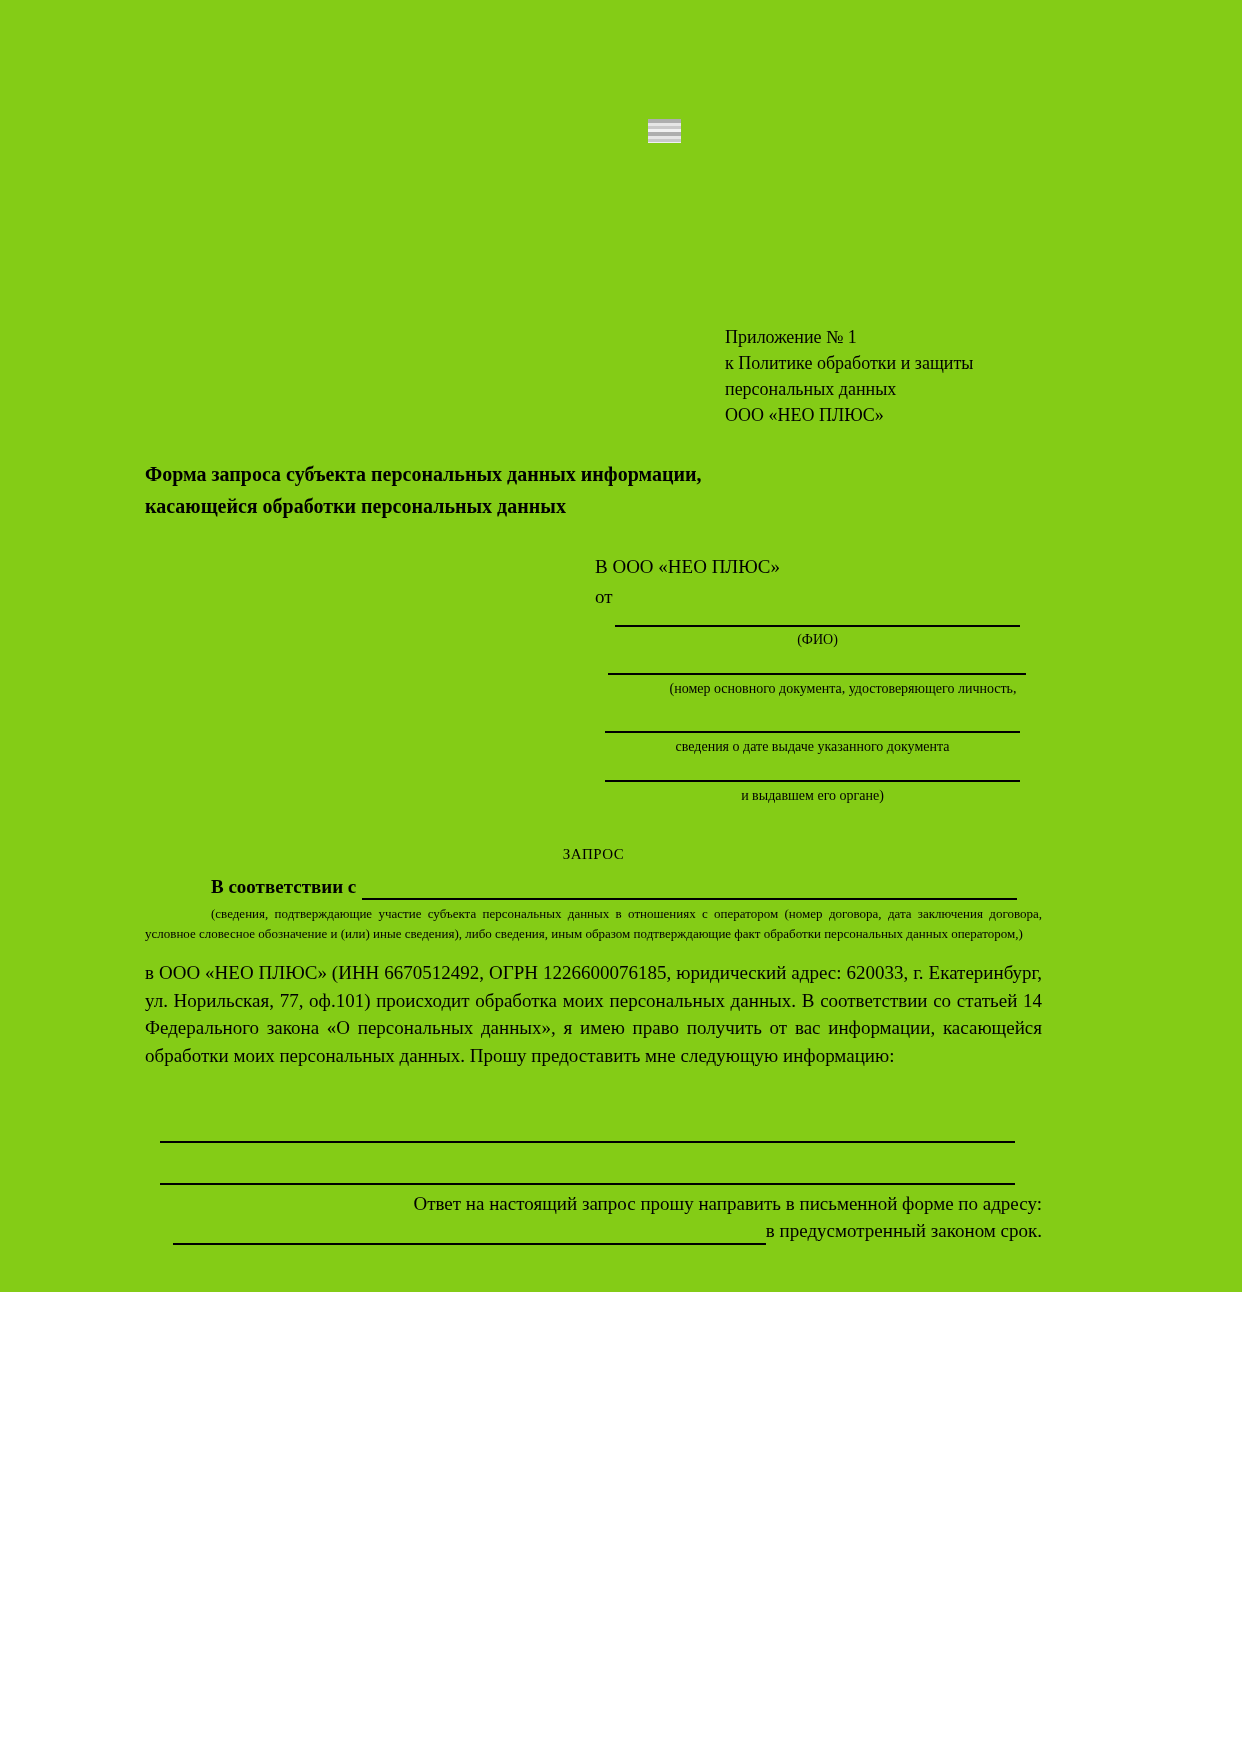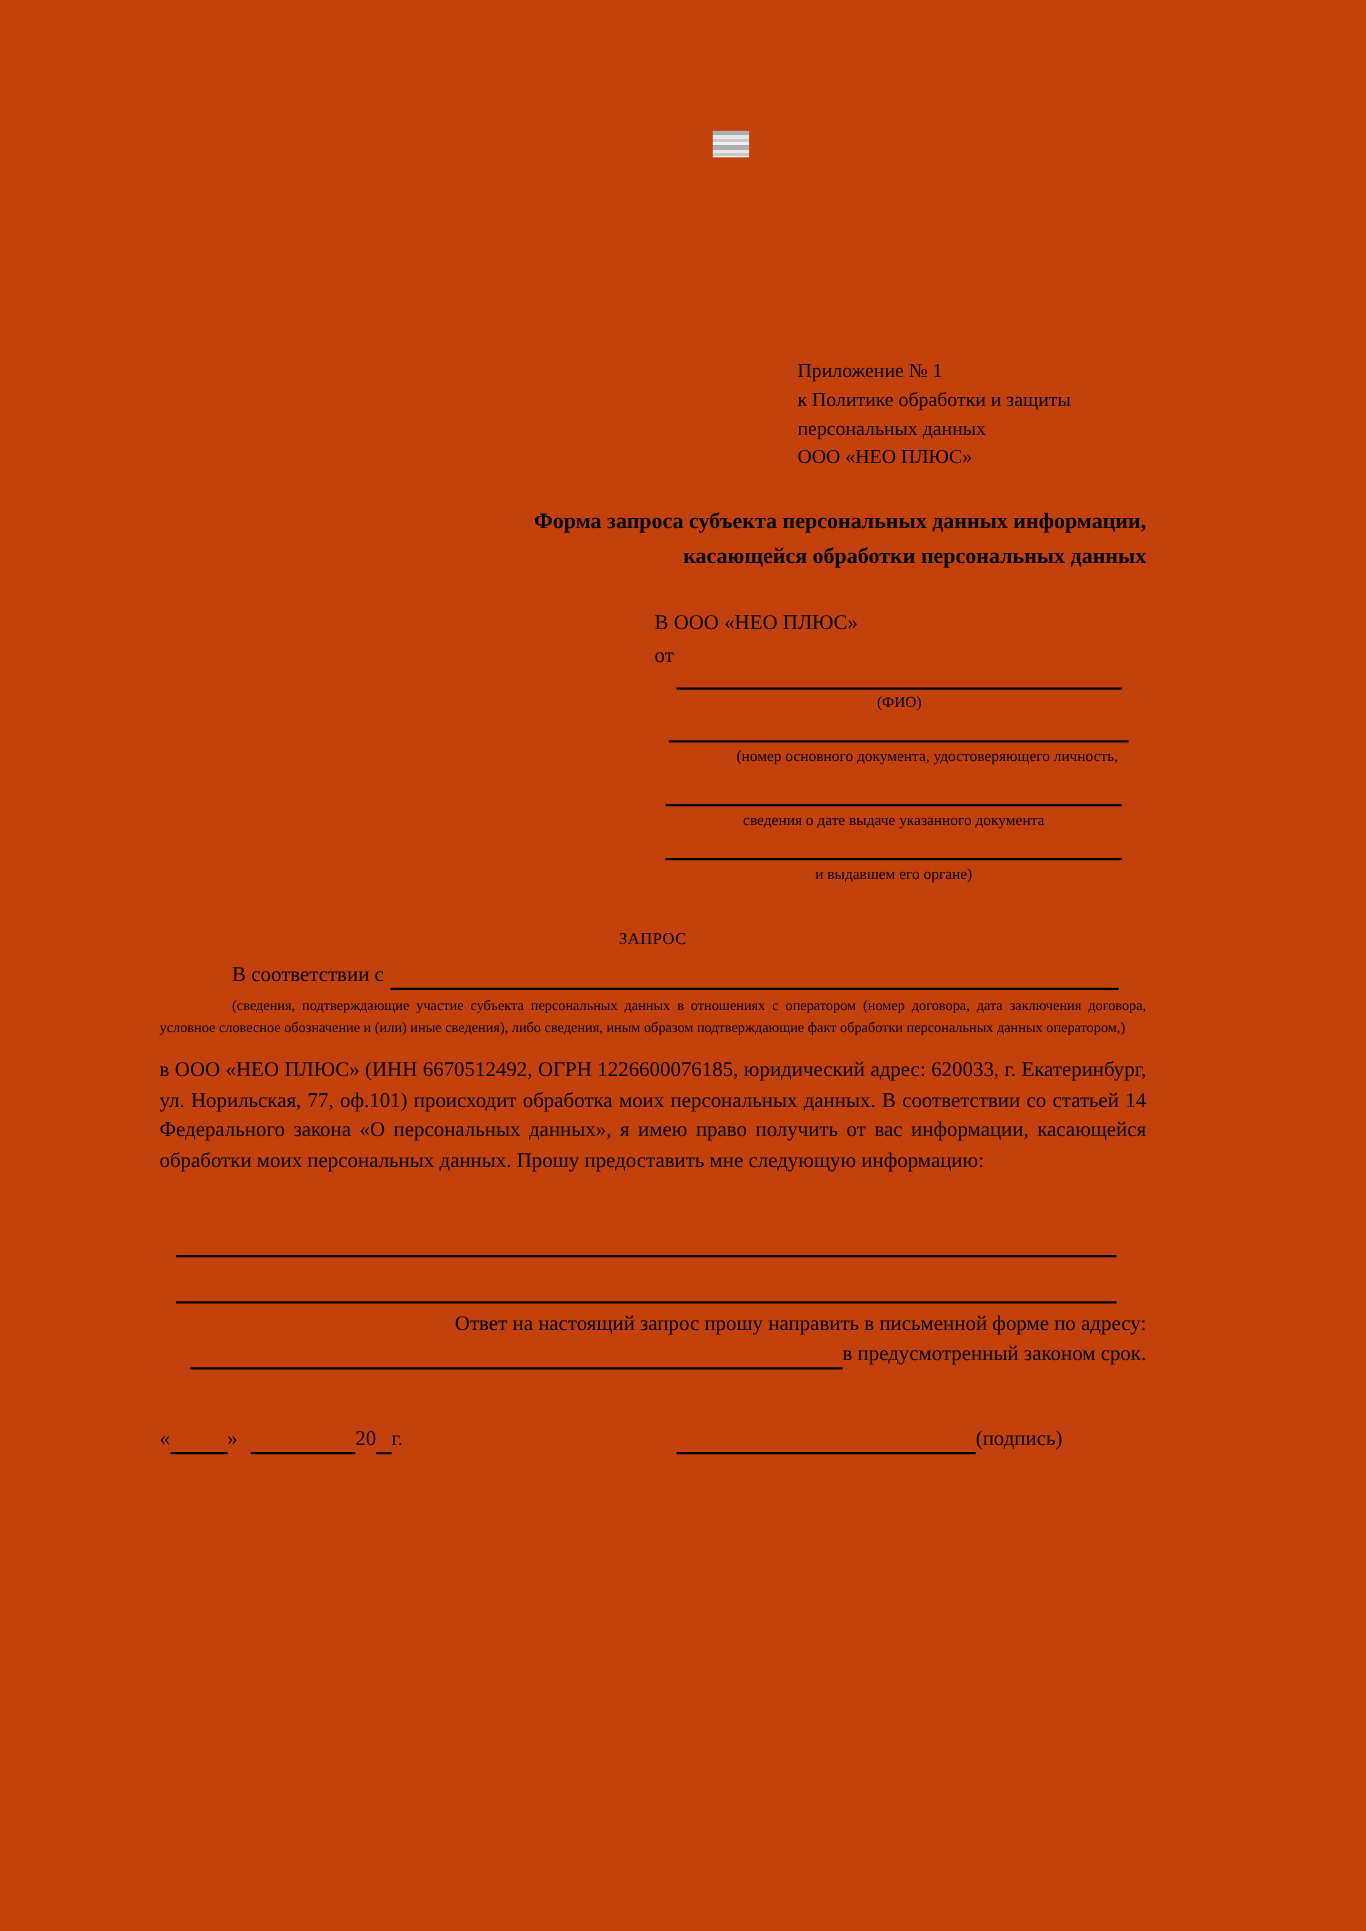--- a/index.html
+++ b/index.html
@@ -1,19 +1,19 @@
 <!DOCTYPE html>
 <html><head>
 <meta charset="utf-8">
 <style>
   html,body { margin:0; padding:0; background:#ffffff; }
   .page {
     position:relative;
-    width:1242px; height:1755px;
-    background:#c2410c;
+    width:1242px; height:1292px;
+    background:#84cc16;
     font-family:"Liberation Serif","DejaVu Serif",serif;
     color:#000;
     overflow:hidden;
   }
   
   .top-icon {
     position:absolute; left:648px; top:119px; width:33px; height:24px;
     background:repeating-linear-gradient(
       180deg,
       #aeaeae 0px, #aeaeae 4px,
@@ -21,21 +21,21 @@
       #c9c9c9 7px, #c9c9c9 10px,
       #f1f1f1 10px, #f1f1f1 13px
     );
   }
   .annex {
     position:absolute; left:725px; top:324px;
     font-size:18px; line-height:26px; white-space:nowrap;
   }
   .title {
     position:absolute; left:145px; top:458px; width:897px;
-    text-align:right; font-weight:bold; font-size:20px; line-height:32px;
+    text-align:left; font-weight:bold; font-size:20px; line-height:32px;
   }
   .addr-to { position:absolute; left:595px; top:556px; font-size:19px; white-space:nowrap; }
   .addr-from { position:absolute; left:595px; top:586px; font-size:19px; }
 
   .rule { position:absolute; height:0; border-bottom:2px solid #000; }
   .blank-fio   { left:615px; width:405px; top:625px; }
   .blank-doc   { left:608px; width:418px; top:673px; }
   .blank-date  { left:605px; width:415px; top:731px; }
   .blank-organ { left:605px; width:415px; top:780px; }
 
@@ -44,21 +44,21 @@
   .lab-doc   { left:600px; width:486px; top:680px; }
   .lab-date  { left:605px; width:415px; top:738px; }
   .lab-organ { left:605px; width:415px; top:787px; }
 
   .zapros {
     position:absolute; left:145px; top:846px; width:897px;
     text-align:center; font-size:15px; letter-spacing:0.5px;
   }
   .intro {
     position:absolute; left:145px; top:876px; width:872px; height:24px;
-    display:flex; align-items:stretch; font-size:19px;
+    display:flex; align-items:stretch; font-size:19px;font-weight:bold;
   }
   .intro .indent { width:66px; flex:0 0 66px; }
   .intro .txt { white-space:nowrap; padding-right:6px; }
   .intro .ul { flex:1; border-bottom:2px solid #000; }
   .note {
     position:absolute; left:145px; top:904px; width:897px;
     font-size:13px; line-height:19.5px; text-align:justify; text-indent:66px;
   }
   .body-par {
     position:absolute; left:145px; top:959px; width:897px;

